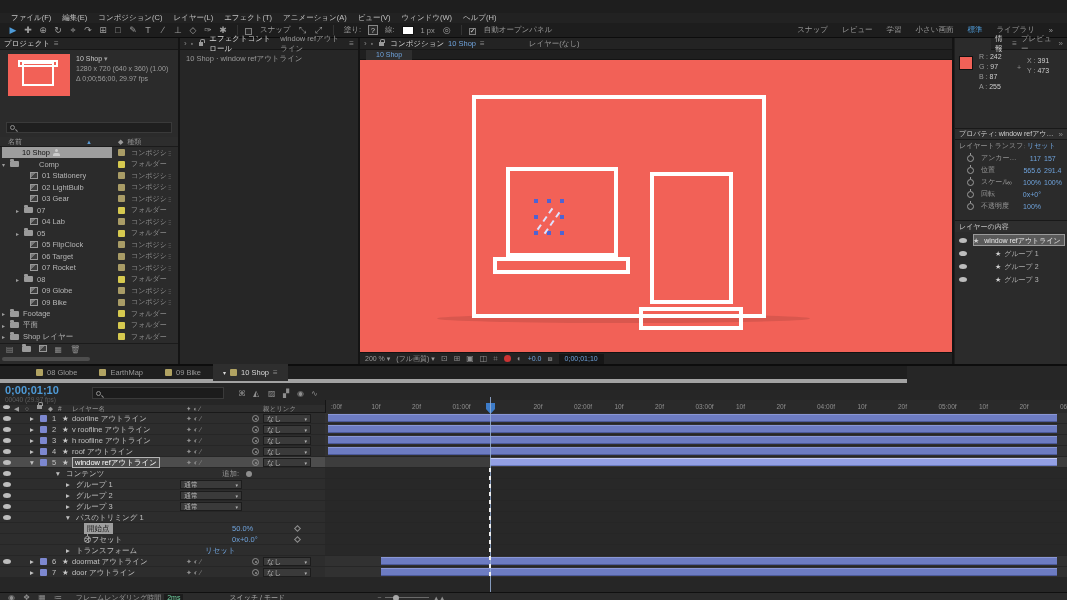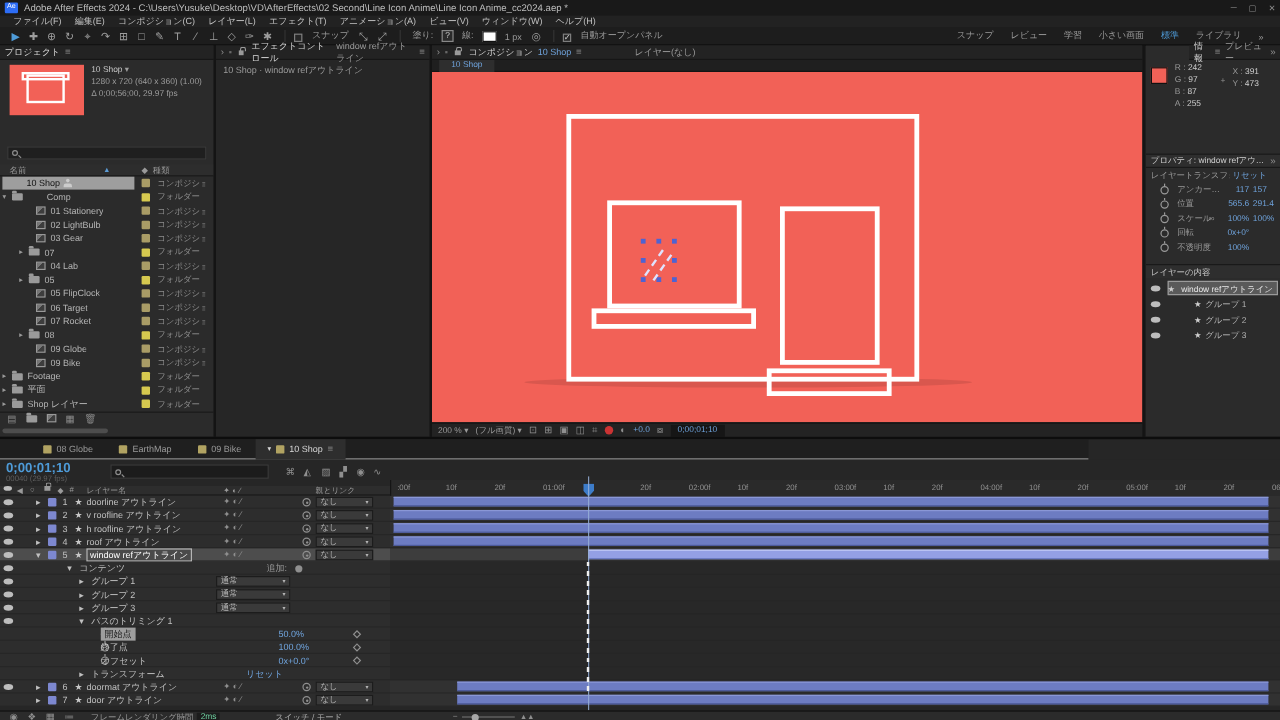--- a/index.html
+++ b/index.html
@@ -89,21 +89,21 @@
   .swi{width:7px;height:7px;border:1px solid #9a9a9a;border-radius:50%;position:relative;display:inline-block;margin-left:12px;}
   .swi::before{content:"";position:absolute;top:-3px;left:2px;width:1px;height:2px;background:#9a9a9a;}
   #contents-title{position:absolute;left:0;top:182px;width:112px;height:12px;display:flex;align-items:center;padding:0 4px;border-top:1px solid #191919;color:#c9c9c9;font-size:7px;background:#2e2e2e;}
   #contents-rows{position:absolute;left:0;top:196px;width:112px;font-size:7px;}
   .crow{height:13px;display:flex;align-items:center;position:relative;color:#b5b5b5;}
   .crow .star{color:#cfcfcf;margin-right:3px;}
   .crow.sel .box{position:absolute;left:18px;top:0;width:92px;height:12px;background:#5a5a5a;border:1px solid #9a9a9a;}
   .eyei{width:8px;height:5px;background:#bdbdbd;border-radius:50%;display:inline-block;}
   
   #timeline{left:0;top:364px;width:1067px;height:236px;background:#262626;border-top:2px solid #0d0d0d;}
-  #tl-tabs{position:absolute;left:0;top:0;width:907px;height:17px;background:#1f1f1f;display:flex;align-items:center;padding-left:26px;gap:2px;border-bottom:1px solid #a3a3a3;}
+  #tl-tabs{position:absolute;left:0;top:0;width:907px;height:17px;background:#1f1f1f;display:flex;align-items:center;padding-left:26px;gap:2px;border-bottom:4px solid #a3a3a3;}
   .tltab{display:flex;align-items:center;gap:4px;height:17px;padding:0 10px;color:#9a9a9a;font-size:7.5px;}
   .tltab.active{background:#2e2e2e;color:#d8d8d8;}
   .tlchip{width:7px;height:7px;background:#b1a362;border-radius:1px;}
   #tl-header{position:absolute;left:0;top:17px;width:1067px;height:22px;background:#262626;}
   #tl-tc{position:absolute;left:5px;top:1px;color:#4e9bd8;font-size:11px;font-weight:bold;}
   #tl-frames{position:absolute;left:5px;top:13px;color:#5d5d5d;font-size:6.5px;}
   #tl-search{position:absolute;left:92px;top:4px;width:132px;height:12px;background:#1c1c1c;border:1px solid #3a3a3a;display:flex;align-items:center;padding:0 3px;}
   .hicon{position:absolute;top:6px;color:#8f8f8f;font-size:8px;}
   #colhdr{position:absolute;left:0;top:39px;width:325px;height:8px;background:#2d2d2d;border-bottom:1px solid #191919;font-size:6.5px;color:#9a9a9a;}
   #colhdr span{position:absolute;top:0;}
@@ -151,29 +151,20 @@
   #zoomslider{margin-left:92px;display:flex;align-items:center;gap:4px;color:#8f8f8f;}
   #zs-line{width:44px;height:1px;background:#6a6a6a;position:relative;}
   #zs-knob{position:absolute;left:8px;top:-2.5px;width:6px;height:6px;border-radius:50%;background:#a8a8a8;}
   .vgut{position:absolute;top:38px;width:2px;height:326px;background:#141414;}
 </style>
 </head>
 <body>
 
 <div id="app">
 
-  <div id="titlebar" class="abs">
-    <span id="ae-logo">Ae</span>
-    <span>Adobe After Effects 2024 - C:\Users\Yusuke\Desktop\VD\AfterEffects\02 Second\Line Icon Anime\Line Icon Anime_cc2024.aep *</span>
-    <span id="win-btns">
-      <span>─</span>
-      <span>▢</span>
-      <span>✕</span>
-    </span>
-  </div>
 
   <div id="menubar" class="abs">
       <span class="mitem">ファイル(F)</span>
       <span class="mitem">編集(E)</span>
       <span class="mitem">コンポジション(C)</span>
       <span class="mitem">レイヤー(L)</span>
       <span class="mitem">エフェクト(T)</span>
       <span class="mitem">アニメーション(A)</span>
       <span class="mitem">ビュー(V)</span>
       <span class="mitem">ウィンドウ(W)</span>
@@ -781,29 +772,20 @@
             <span class="swi avcell" style="left: 72px; position: absolute; top: 2px;"></span>
             <span class="tl hlname" style="left: 84px;">開始点</span>
             <span class="pval tl" style="left: 232px;">50.0%</span>
             <span class="kfdia"></span>
           </div>
           <div class="trow-track propbg"></div>
         </div>
         <div class="trow">
           <div class="trow-left">
             <span class="swi avcell" style="left: 72px; position: absolute; top: 2px;"></span>
-            <span class="tl" style="left: 84px;">終了点</span>
-            <span class="pval tl" style="left: 232px;">100.0%</span>
-            <span class="kfdia"></span>
-          </div>
-          <div class="trow-track propbg"></div>
-        </div>
-        <div class="trow">
-          <div class="trow-left">
-            <span class="swi avcell" style="left: 72px; position: absolute; top: 2px;"></span>
             <span class="tl" style="left: 84px;">オフセット</span>
             <span class="pval tl" style="left: 232px;">0x+0.0°</span>
             <span class="kfdia"></span>
           </div>
           <div class="trow-track propbg"></div>
         </div>
         <div class="trow">
           <div class="trow-left">
             <span class="tl" style="left: 66px;">▸</span>
             <span class="tl" style="left: 76px;">トランスフォーム</span>

